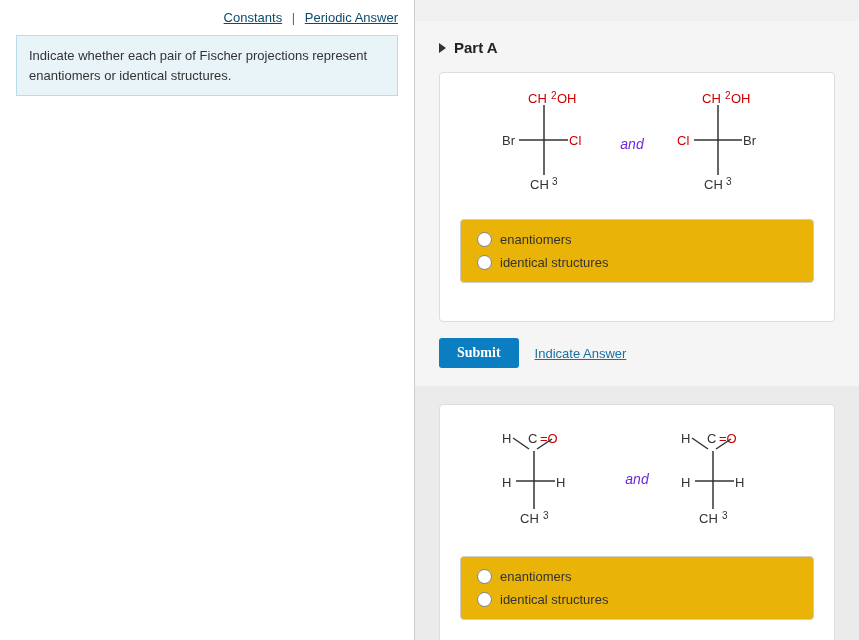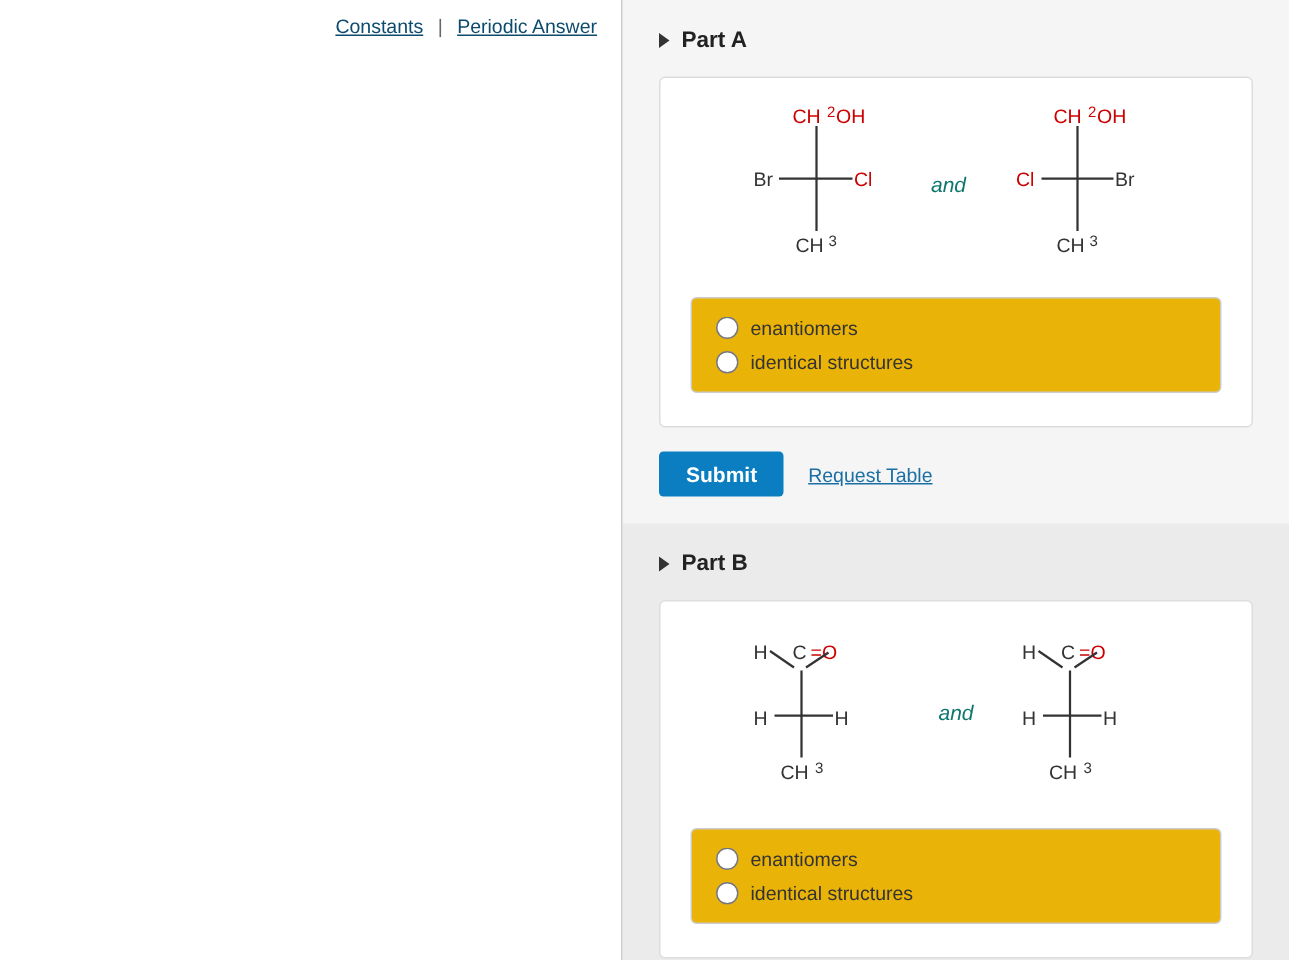--- a/index.html
+++ b/index.html
@@ -42,20 +42,21 @@
       color: #333;
       line-height: 1.5;
     }
 
     
     .right-panel {
       flex: 1;
       background: #f5f5f5;
       overflow-y: auto;
       padding: 0;
+      margin-top: 21px;
     }
 
     
     .part-section {
       background: #f5f5f5;
       padding: 18px 24px;
     }
     .part-header {
       display: flex;
       align-items: center;
@@ -72,36 +73,36 @@
       border-top: 5px solid transparent;
       border-bottom: 5px solid transparent;
       display: inline-block;
     }
 
     
     .chem-diagram {
       background: #fff;
       border: 1px solid #ddd;
       border-radius: 4px;
-      padding: 16px 20px 8px;
+      padding: 16px 20px 24px;
       margin-bottom: 16px;
     }
 
     
     .fischer-area {
       display: flex;
       align-items: center;
       justify-content: center;
       gap: 30px;
       margin-bottom: 20px;
     }
 
     .and-text {
       font-size: 14px;
-      color: #0f766e;
+      color: #6d28d9;
       font-style: italic;
     }
 
     
     .radio-group {
       border: 1px solid #ccc;
       border-radius: 4px;
       padding: 12px 16px;
       background: #eab308;
       margin-bottom: 14px;
@@ -133,20 +134,21 @@
     }
     .submit-btn {
       background: #0b7ec2;
       color: #fff;
       border: none;
       padding: 7px 18px;
       border-radius: 3px;
       font-size: 14px;
       cursor: pointer;
       font-weight: bold;
+      font-family: Liberation Serif, serif;
     }
     .request-answer-link {
       color: #1a6fa3;
       text-decoration: underline;
       font-size: 13px;
       cursor: pointer;
     }
 
     
     .part-b-section {
@@ -160,20 +162,23 @@
     }
   </style>
 </head>
 <body>
 
 <div class="left-panel">
   <div class="left-links">
     <a>Constants</a>
     <span>|</span>
     <a>Periodic Answer</a>
+  </div>
+  <div class="left-description">
+    <span>Indicate whether each pair of Fischer projections represent enantiomers or identical structures.</span>
   </div>
 </div>
 
 <div class="right-panel">
 
   <div class="part-section">
     <div class="part-header">
       <span class="triangle-icon"></span>
       <span>Part A</span>
     </div>
@@ -236,29 +241,25 @@
         </label>
         <label class="radio-option">
           <input type="radio" name="partA" value="identical" style="">
           <span>identical structures</span>
         </label>
       </div>
     </div>
 
     <div class="submit-row">
       <button class="submit-btn">Submit</button>
-      <a class="request-answer-link">Request Table</a>
+      <a class="request-answer-link">Indicate Answer</a>
     </div>
   </div>
 
   <div class="part-b-section">
-    <div class="part-header">
-      <span class="triangle-icon"></span>
-      <span>Part B</span>
-    </div>
 
     <div class="chem-diagram">
 
       <div class="fischer-area">
 
         <svg width="95" height="115">
 
           <text x="2" y="22" font-size="13" fill="#333">H</text>
 
           <text x="28" y="22" font-size="13" fill="#333">C</text>

